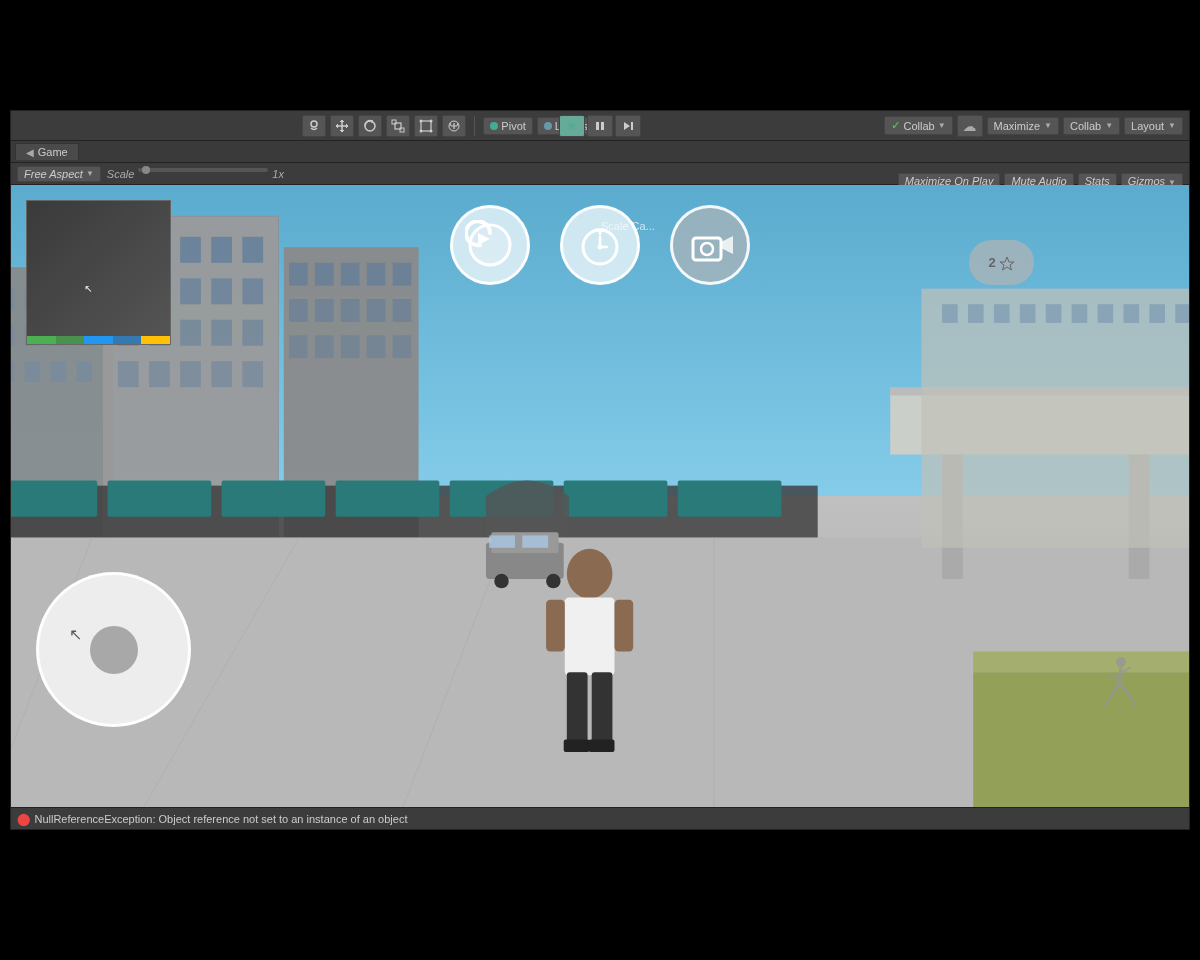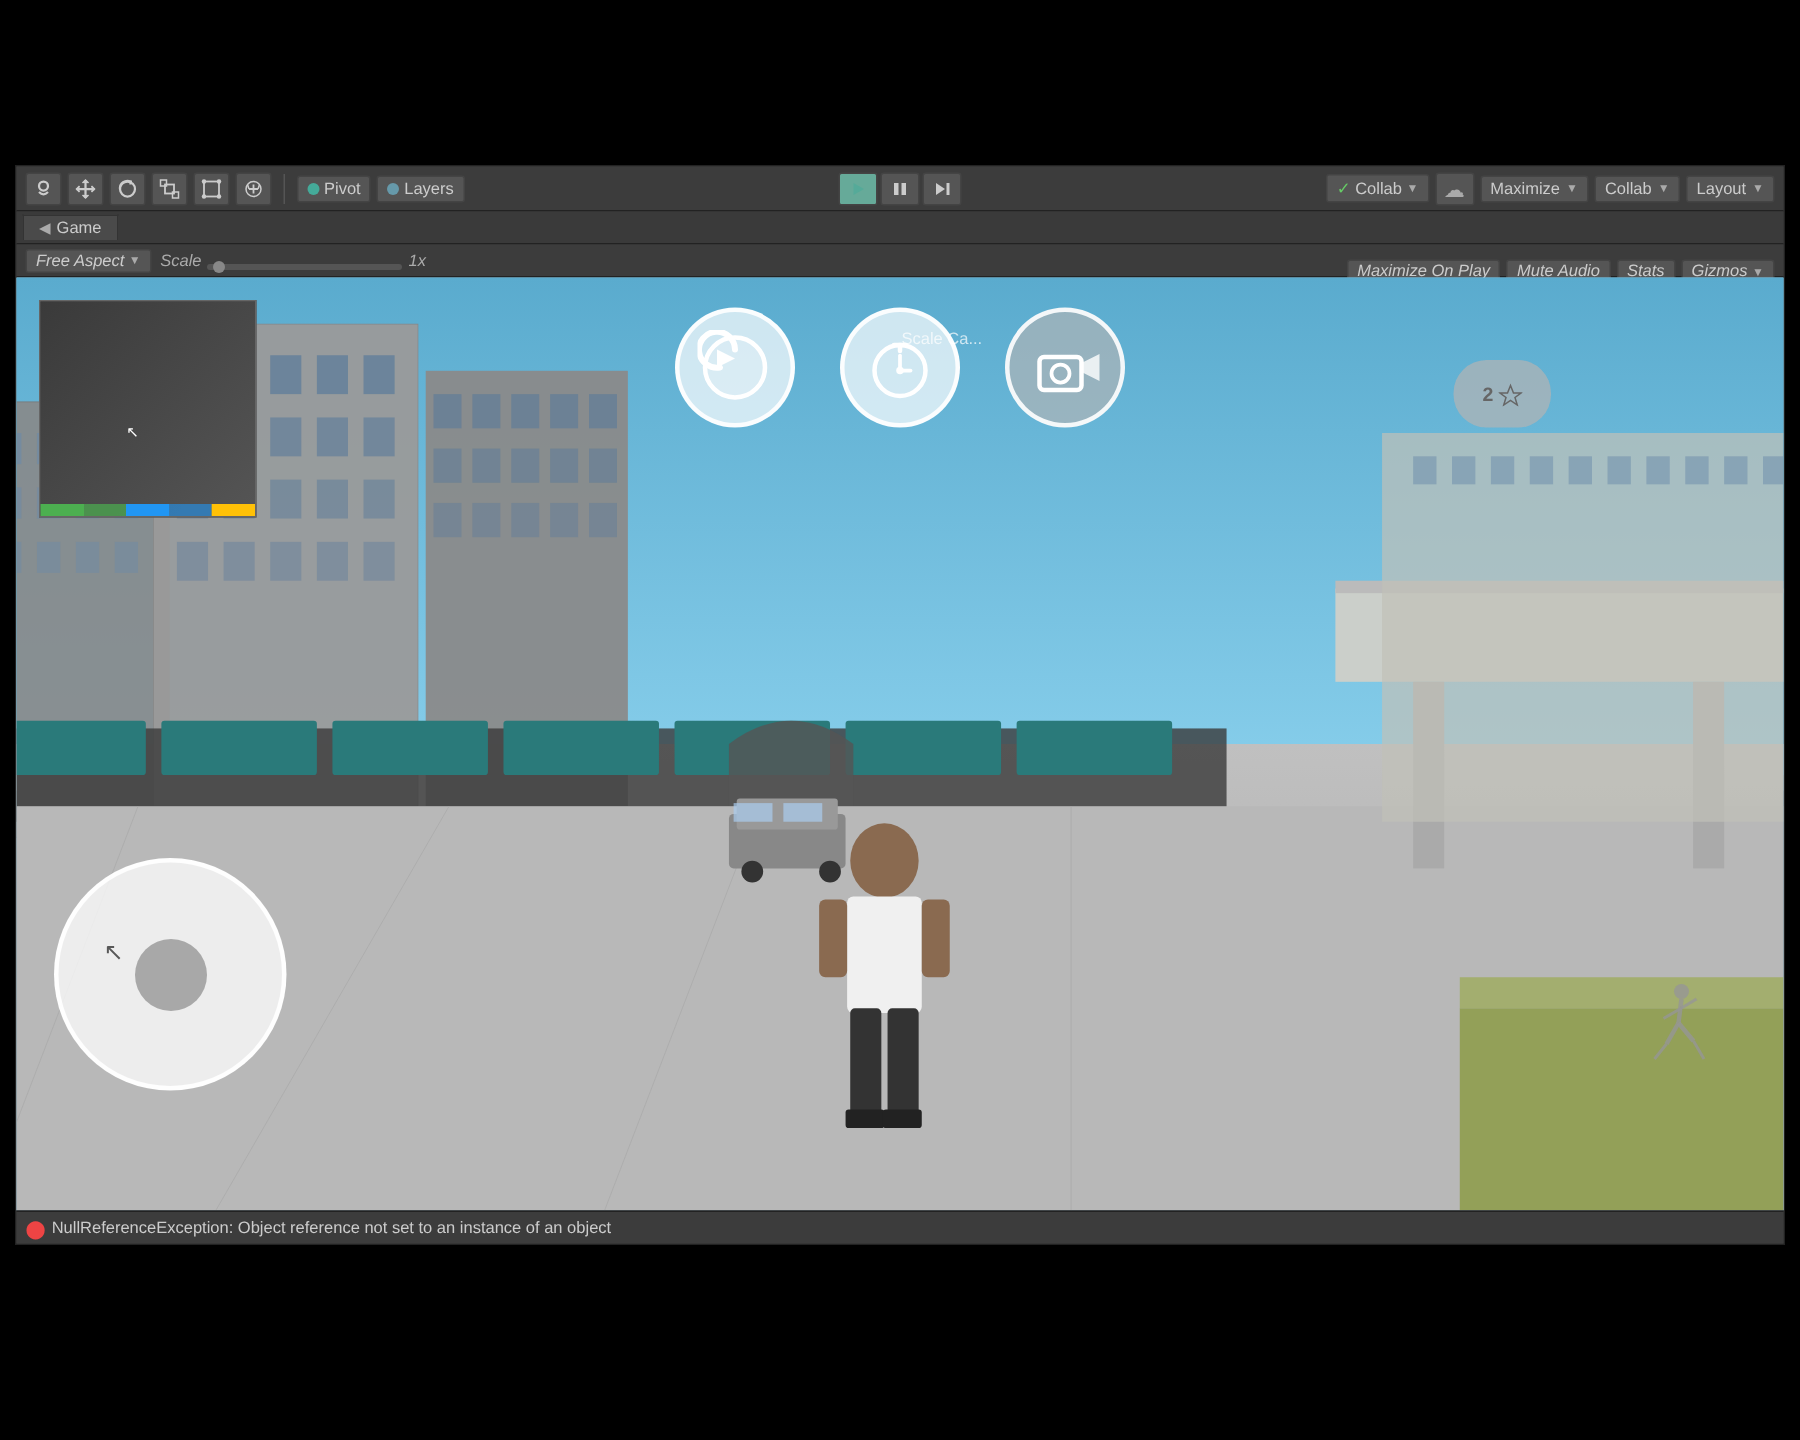--- a/index.html
+++ b/index.html
@@ -44,20 +44,21 @@
       align-items: center;
       padding: 0 6px;
       gap: 4px;
     }
 
     .toolbar-left {
       display: flex;
       align-items: center;
       gap: 4px;
       flex: 1;
+      justify-content: center;
     }
 
     .toolbar-center {
       display: flex;
       align-items: center;
       gap: 2px;
       position: absolute;
       left: 50%;
       transform: translateX(-50%);
     }
@@ -226,21 +227,21 @@
       color: #ccc;
       font-size: 11px;
       cursor: pointer;
       display: flex;
       align-items: center;
       gap: 3px;
     }
 
     .scale-area {
       display: flex;
-      align-items: flex-end;
+      align-items: flex-start;
       gap: 4px;
       color: #aaa;
       font-size: 11px;
     }
 
     .scale-slider {
       width: 130px;
       height: 4px;
       background: #555;
       border-radius: 2px;

